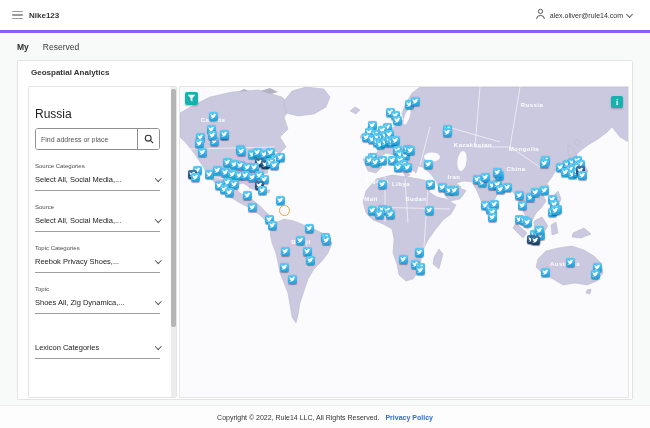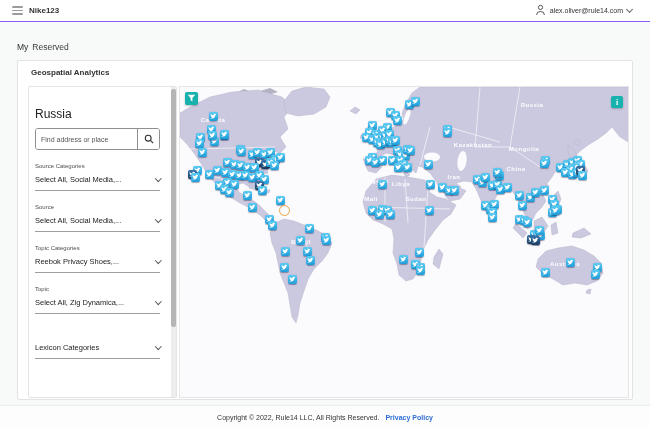--- a/index.html
+++ b/index.html
@@ -10,34 +10,34 @@
     position:relative;
     overflow:hidden;
     color:#333;
   }
   :root {
     --accent:#17b1ae; --land:#cbc9e0; --ocean:#fbfbfd;
     --mk1:#5bcdf5; --mk2:#1e9bd7; --mkd1:#3a78ad; --mkd2:#16395c;
     --ring:#eda33f; --link:#2f6ed4;
   }
   
-  .header { position:absolute; top:0; left:0; right:0; height:22px;
-    background:#fff; border-bottom:1px solid #8b5cf6;
+  .header { position:absolute; top:0; left:0; right:0; height:33px;
+    background:#fff; border-bottom:3px solid #8b5cf6;
     display:flex; align-items:center; justify-content:space-between; padding:0 18px 0 12px; }
   .brand-wrap { display:flex; align-items:center; gap:6px; }
   .hamburger { width:11px; height:9px; display:flex; flex-direction:column; justify-content:space-between; cursor:pointer; }
   .hamburger span { display:block; height:1.8px; background:#9b9b9b; border-radius:1px; }
   .brand { font-size:8px; font-weight:700; color:#333; }
   .user-menu { display:flex; align-items:center; gap:4px; cursor:pointer; }
   .user-email { font-size:7px; color:#333; }
   .chev { width:5px; height:5px; border-right:1.2px solid #666; border-bottom:1.2px solid #666;
     transform:rotate(45deg); margin-top:-2px; }
   
   .crumb { position:absolute; top:33px; left:0; right:0; height:27px; display:flex; align-items:center; padding-left:17px; }
-  .crumb .b1 { font-size:8.5px; font-weight:400; color:#2e2e2e; margin-right:4px; }
+  .crumb .b1 { font-size:8.5px; font-weight:700; color:#2e2e2e; margin-right:14px; }
   .crumb .b2 { font-size:8.5px; font-weight:400; color:#3a3a3a; }
   
   .card { position:absolute; left:17px; top:60px; width:616px; height:340px;
     background:#fff; border:1px solid #e3e3e3; border-radius:2px; }
   .card-title { position:absolute; left:13px; top:7px; font-size:8px; font-weight:600; color:#333; }
   
   .panel { position:absolute; left:10px; top:25px; width:149px; height:312px;
     background:#fff; border:1px solid #e4e4e4; border-radius:2px; overflow:hidden;
     padding:5px 16px 0 6px; }
   .panel h2 { font-size:13px; font-weight:500; color:#222; margin:2px 0 7px; }
@@ -152,21 +152,21 @@
         <div class="group">
           <div class="f-label">Topic Categories</div>
           <div class="f-value">
             <span>Reebok Privacy Shoes,...</span>
             <span class="dd-chev"></span>
           </div>
         </div>
         <div class="group">
           <div class="f-label">Topic</div>
           <div class="f-value">
-            <span>Select All, Zig Dynamica,...</span>
+            <span>Shoes All, Zig Dynamica,...</span>
             <span class="dd-chev"></span>
           </div>
         </div>
         <div class="group lexicon">
           <div class="f-value">
             <span>Lexicon Categories</span>
             <span class="dd-chev"></span>
           </div>
         </div>
       </div>

